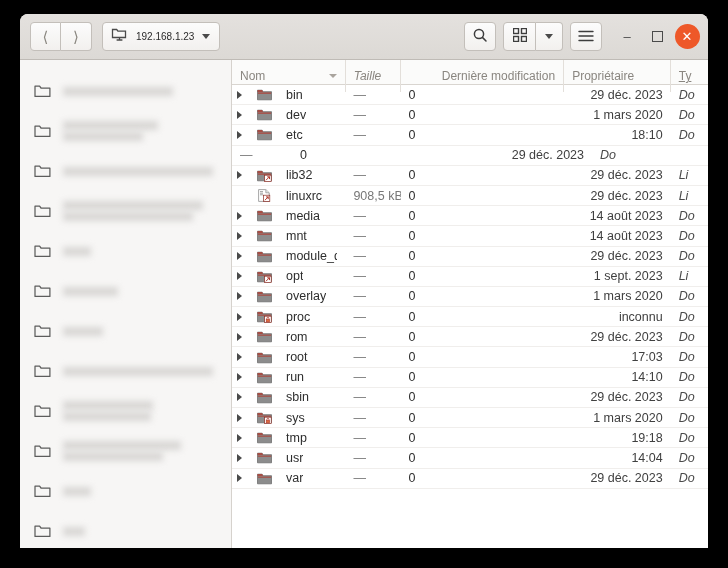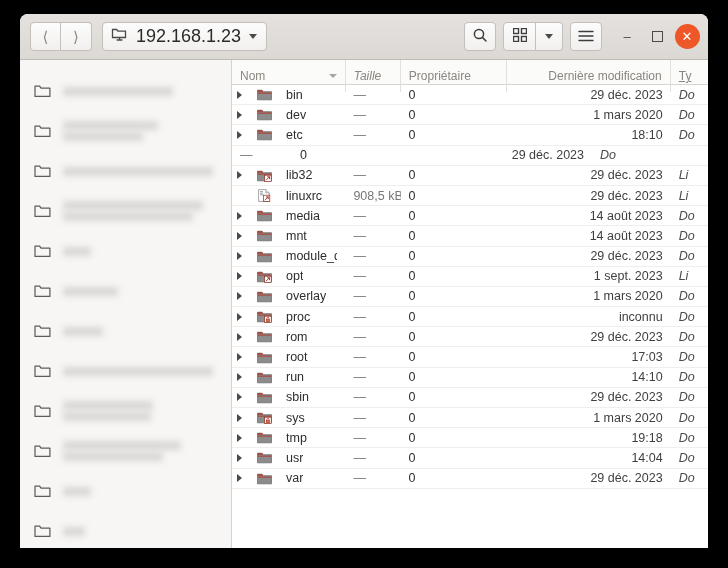--- a/index.html
+++ b/index.html
@@ -49,21 +49,21 @@
     margin-left: 10px;
     height: 29px;
     padding: 0 9px 0 8px;
     display: flex;
     align-items: center;
     gap: 8px;
     background: linear-gradient(180deg, #fcfcfc 0%, #f2f0ee 100%);
     border: 1px solid #c3bfba;
     border-radius: 4px;
   }
-  #pathtext { font-size: 18px; color: #2b2b2b; }
+  #pathtext { font-size: 10px; color: #2b2b2b; }
   .caret {
     width: 0; height: 0;
     border-left: 4.5px solid transparent;
     border-right: 4.5px solid transparent;
     border-top: 5px solid #4a4a4a;
   }
 
   .spacer { flex: 1; }
   #toolgroup { display: flex; align-items: center; gap: 7px; }
   #searchbtn { width: 32px; }
@@ -387,25 +387,25 @@
 
     <div id="filepane">
       <div id="colhead">
         <div class="col c-name">
           <span>Nom</span>
           <span class="sortarrow"></span>
         </div>
         <div class="col c-size">
           <span>Taille</span>
         </div>
+        <div class="col c-date">
+          <span>Dernière modification</span>
+        </div>
         <div class="col c-owner">
           <span>Propriétaire</span>
-        </div>
-        <div class="col c-date">
-          <span>Dernière modification</span>
         </div>
         <div class="col c-type">
           <span>Ty</span>
         </div>
       </div>
       <div id="filelist">
           <div class="frow">
             <div class="fcell f-name">
               <span class="expander"></span>
               <span class="ficon">

